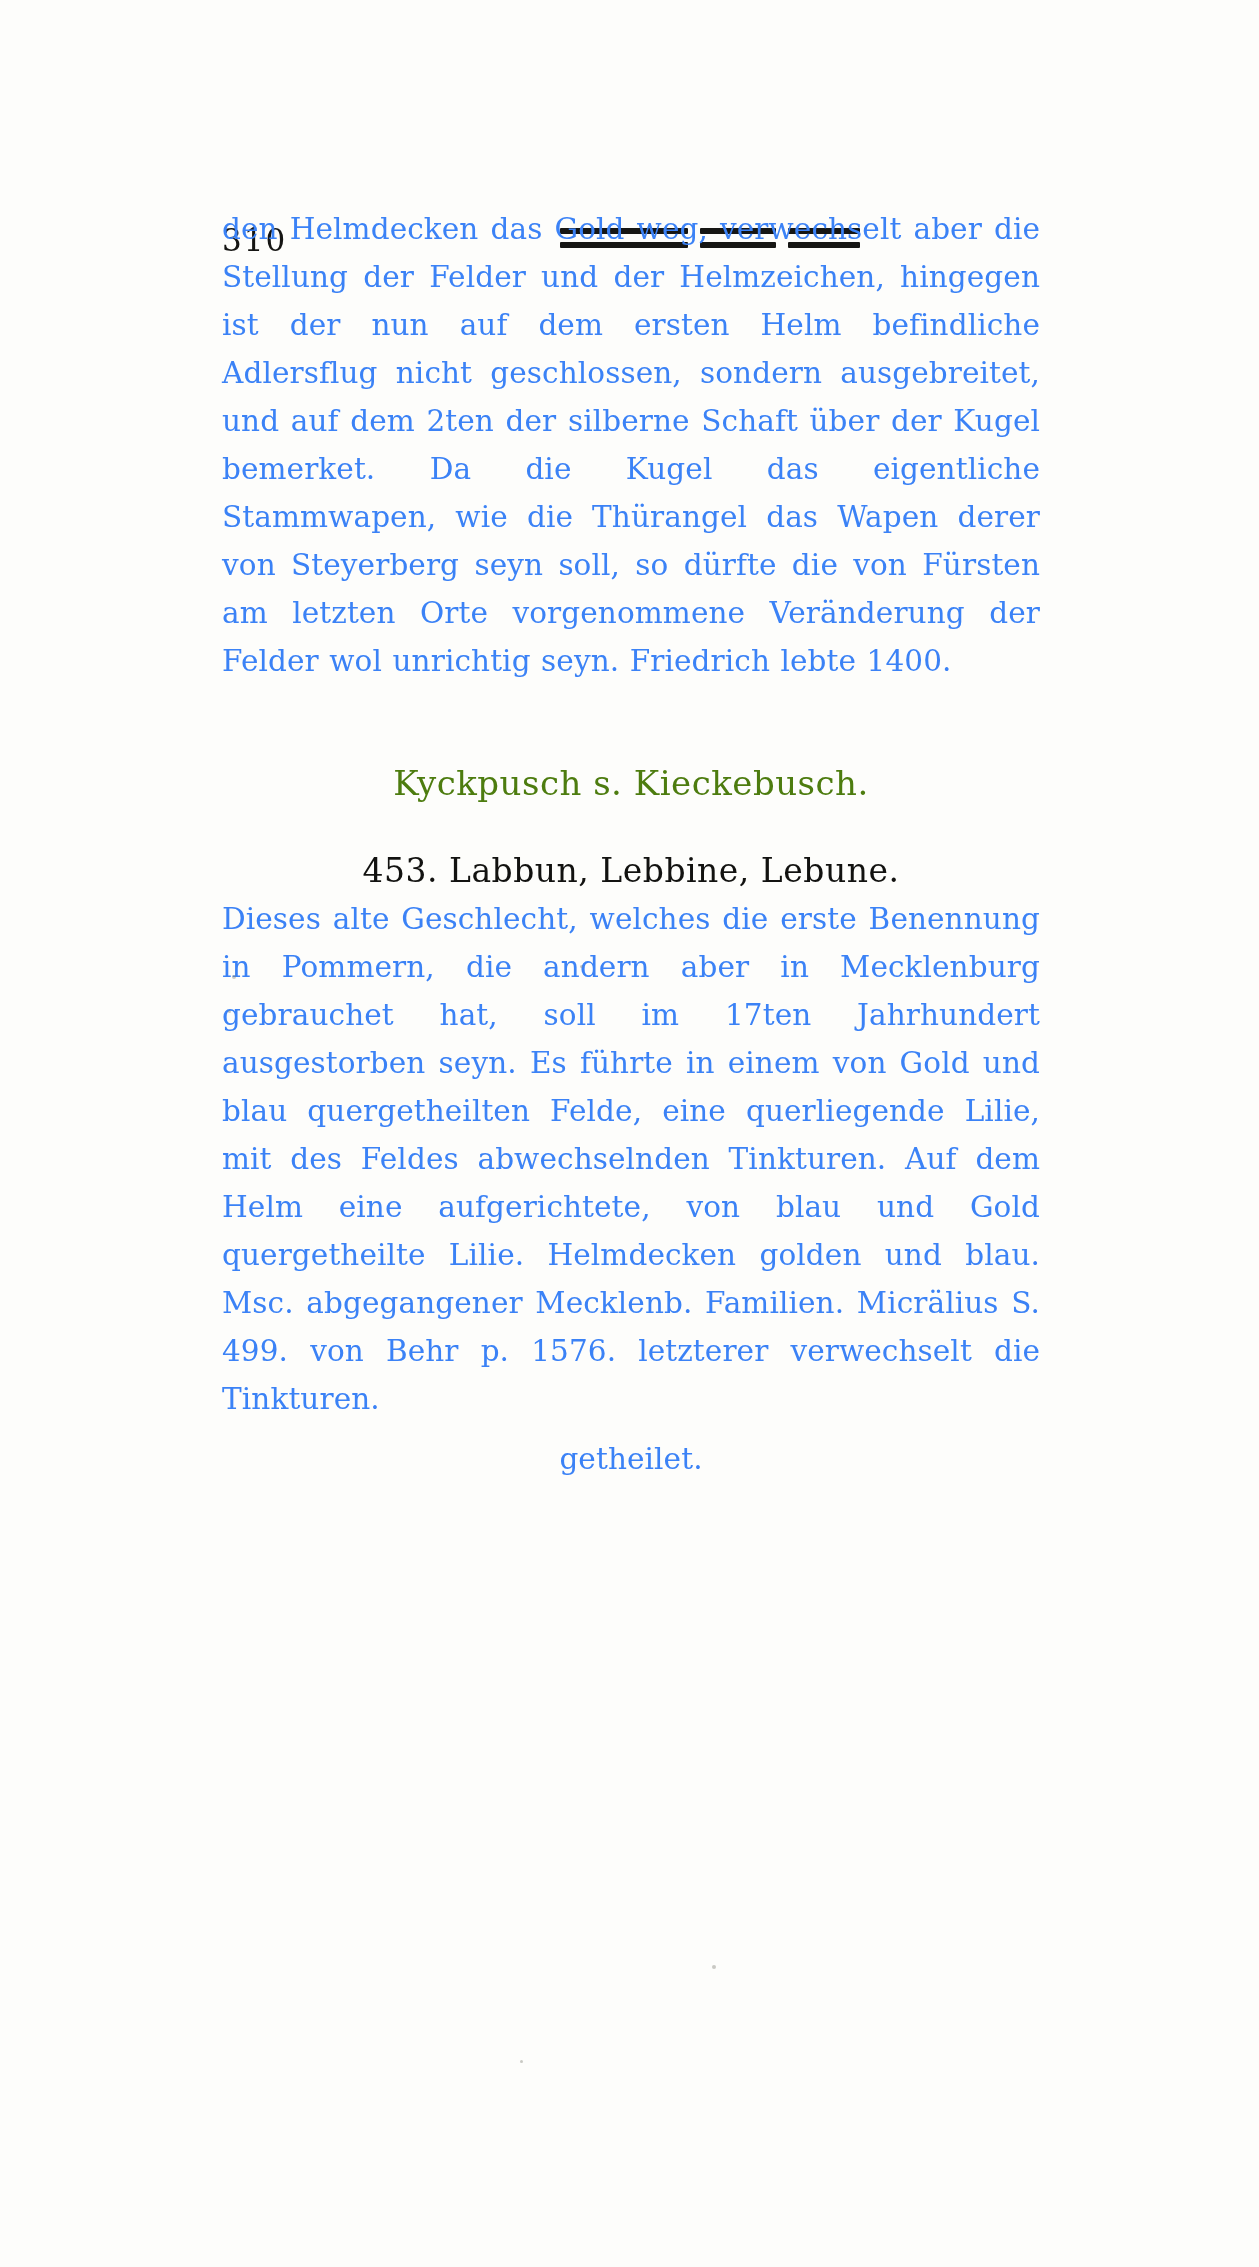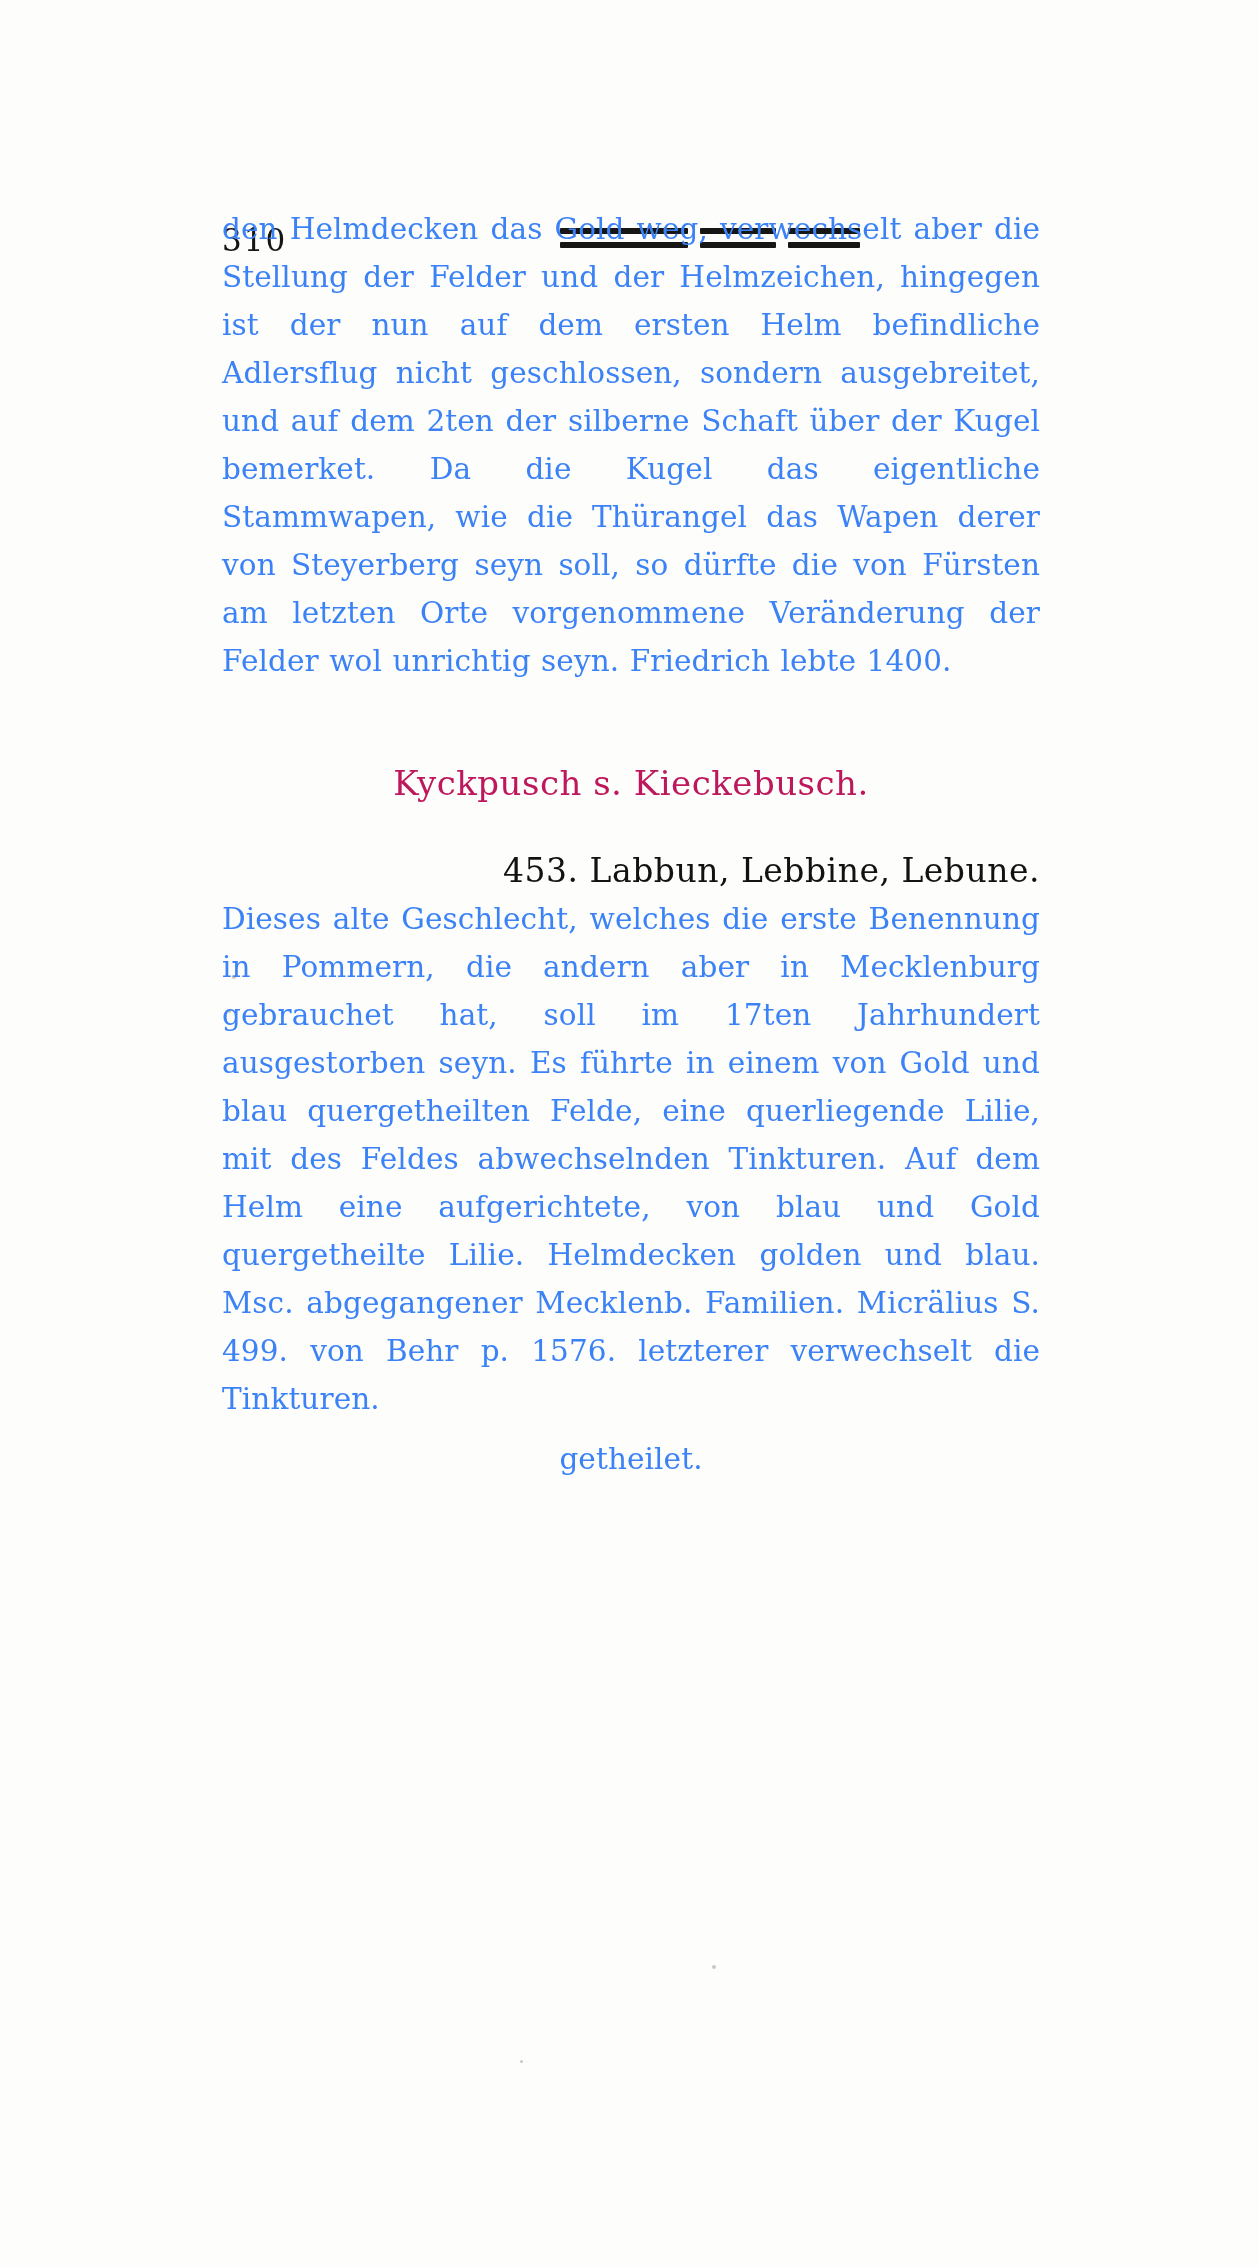--- a/index.html
+++ b/index.html
@@ -83,27 +83,27 @@
   .spacer-md { height: 40px; }
 
   h2.crosshead {
     margin: 0;
     font-size: 34px;
     line-height: 48px;
     text-align: center;
     font-weight: normal;
     font-family: "DejaVu Serif", serif;
     letter-spacing: 0.5px;
-    color: #be185d;
+    color: #4d7c0f;
   }
   h2.entryhead {
     margin: 0;
     font-size: 33px;
     line-height: 48px;
-    text-align: right;
+    text-align: center;
     font-weight: normal;
     font-family: "DejaVu Serif", serif;
     letter-spacing: 0.5px;
     color: #121210;
   }
   .last-line-right {
     display: block;
     text-align: center;
   }
   

